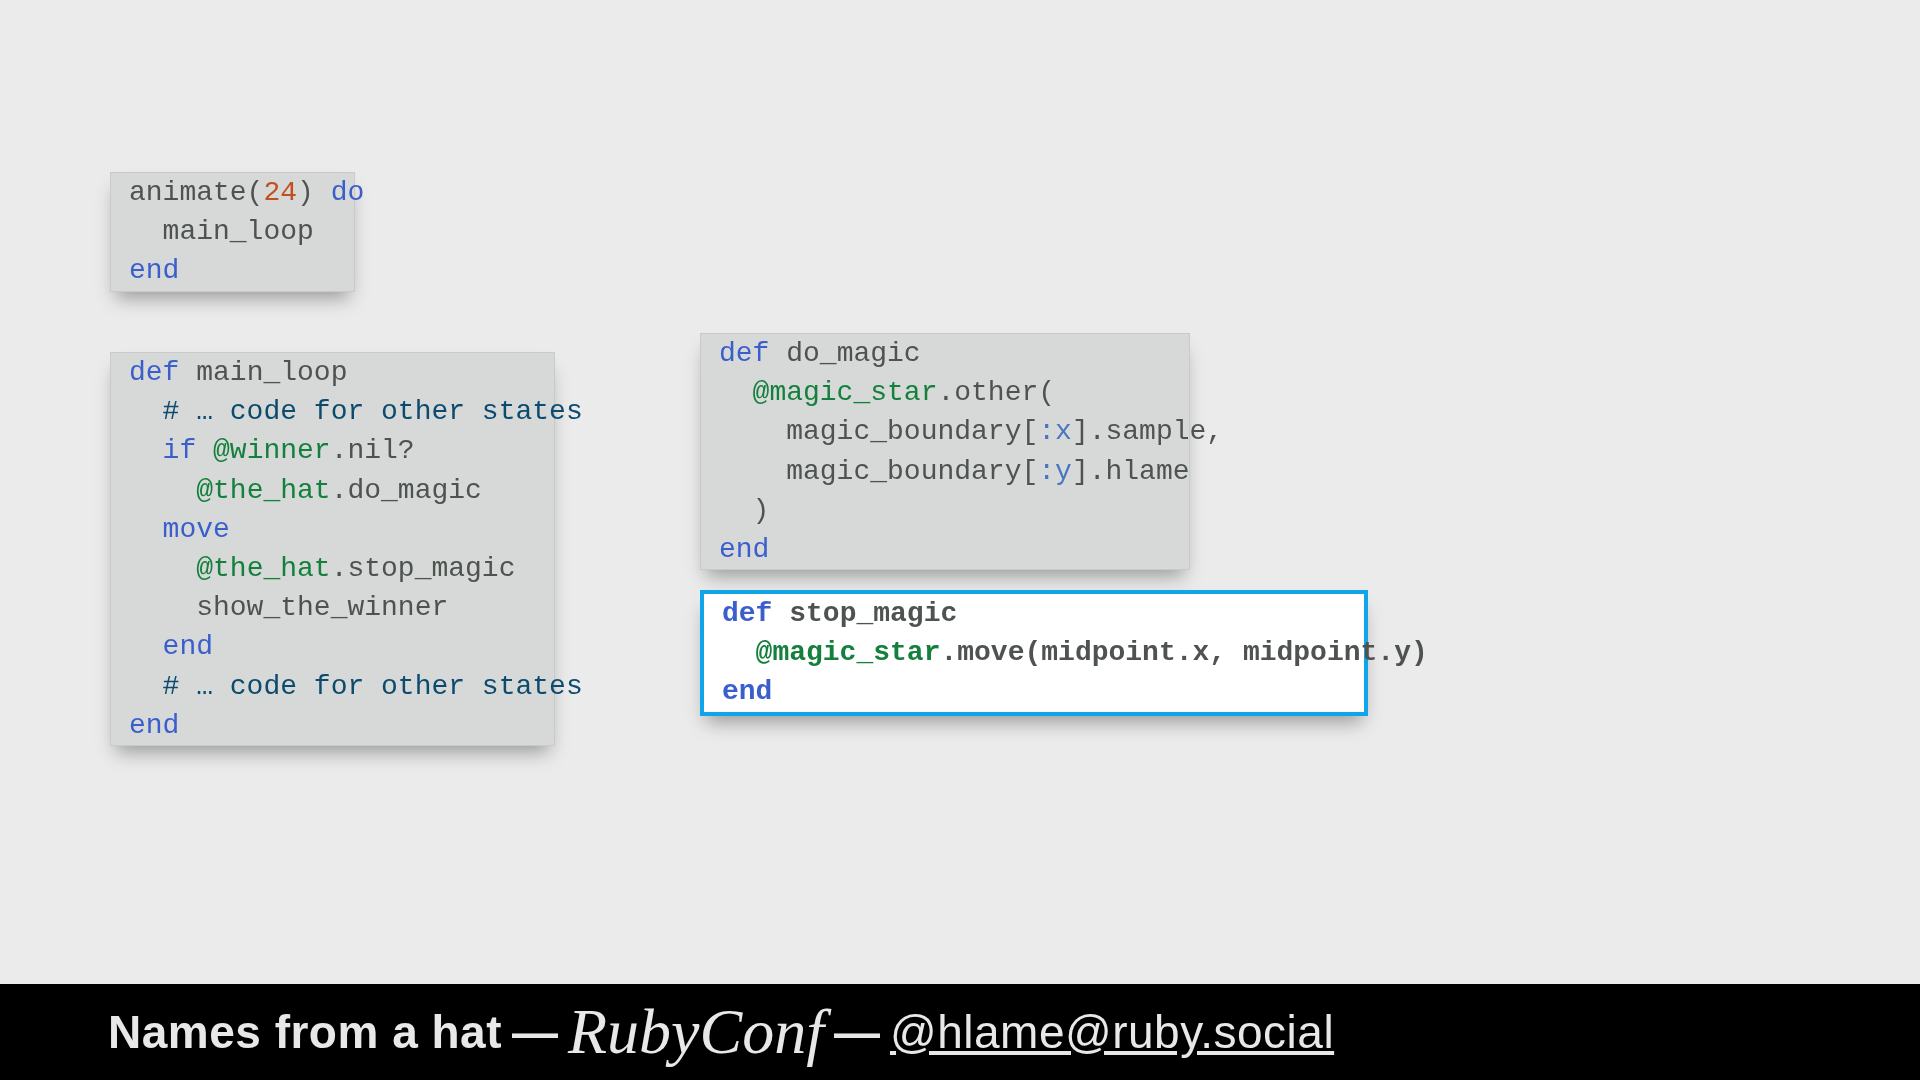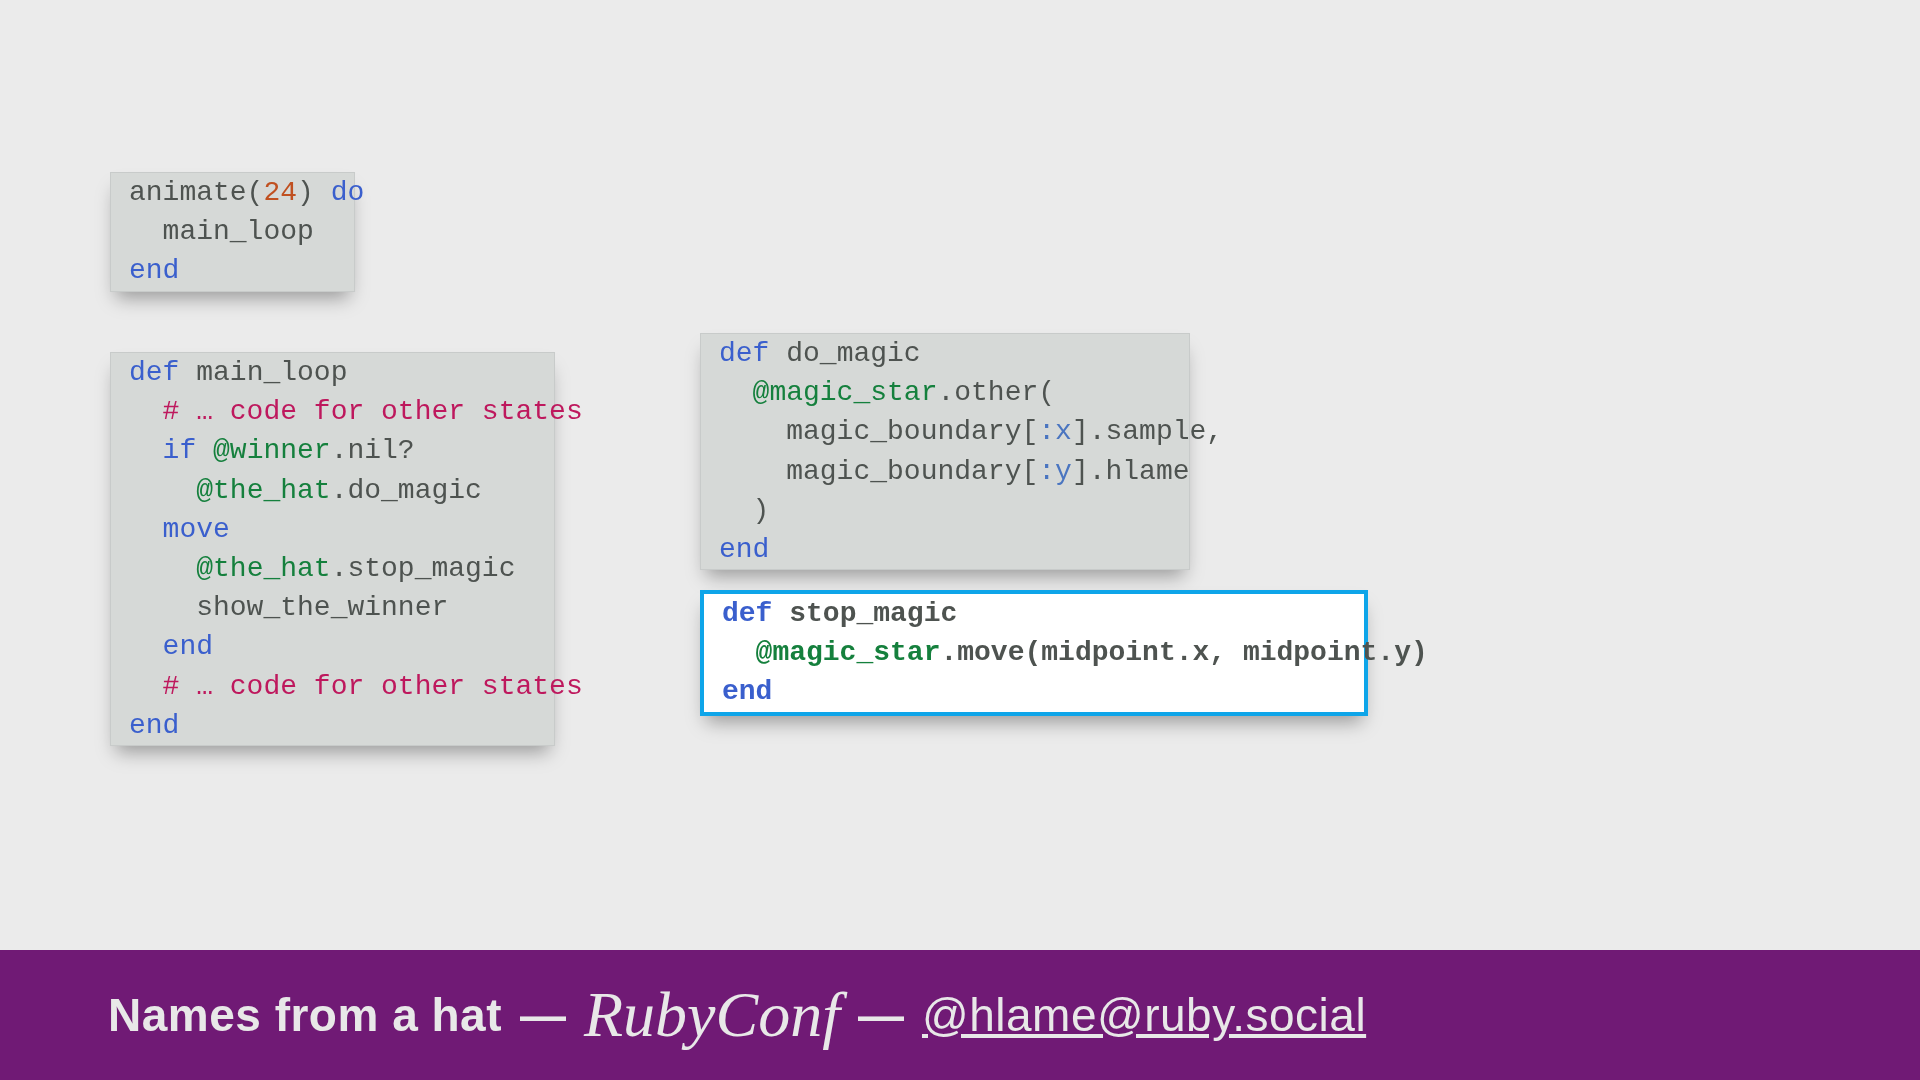--- a/index.html
+++ b/index.html
@@ -21,33 +21,33 @@
   }
   .code-box.white {
     background: #ffffff;
     border: 4px solid #0ea5e9;
     font-weight: bold;
   }
   .kw   { color: #3a5fcd; }   
   .num  { color: #c05020; }   
   .ivar { color: #15803d; }   
   .sym  { color: #4a75c0; }   
-  .com  { color: #be185d; }   
+  .com  { color: #0c4a6e; }   
   .plain{ color: #4e5350; }   
 
   
   .footer {
     position: absolute;
     left: 0; right: 0; bottom: 0;
-    height: 130px;
-    background: #701a75;
+    height: 96px;
+    background: #000000;
     display: flex;
     align-items: center;
     padding-left: 108px;
-    gap: 18px;
+    gap: 10px;
     color: #e8e8e8;
   }
   .footer .title {
     font-family: 'Arial Narrow', 'Helvetica Neue', Arial, sans-serif;
     font-stretch: condensed;
     font-weight: 700;
     font-size: 46px;
     letter-spacing: 0.5px;
   }
   .footer .dash {

